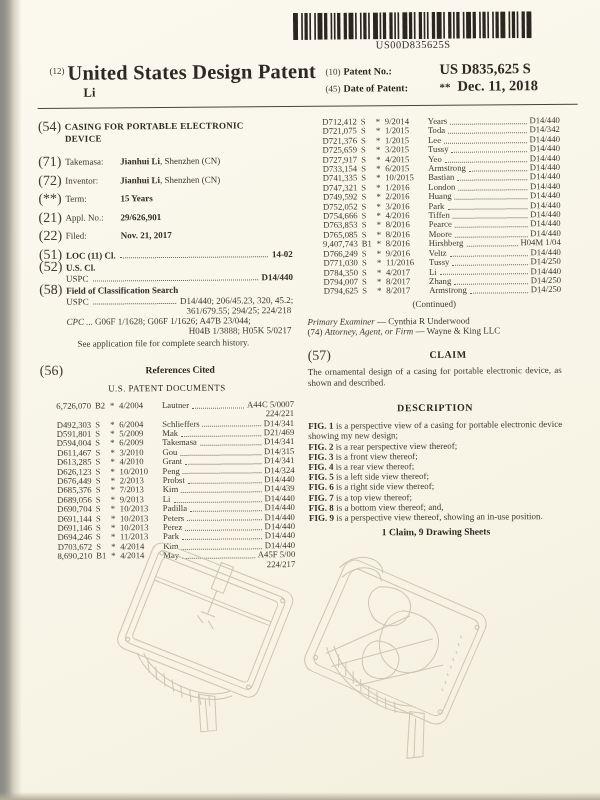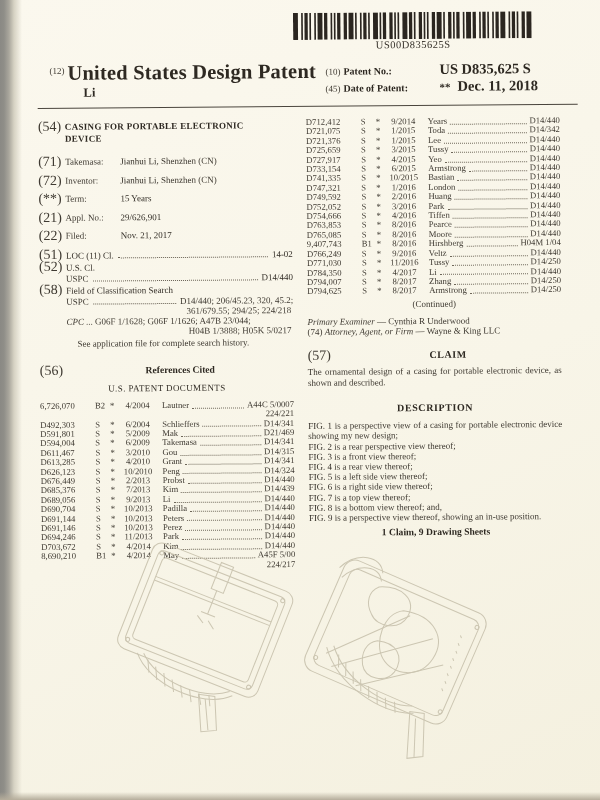--- a/index.html
+++ b/index.html
@@ -3,21 +3,21 @@
 <meta charset="utf-8">
 <style>
   html,body{margin:0;padding:0;}
   body{width:600px;height:800px;overflow:hidden;background:#e9e7df;font-family:"Liberation Serif","DejaVu Serif",serif;}
   .page{position:absolute;inset:0;background:linear-gradient(155deg,#fbf8ee 0%,#f8f5e8 55%,#f4f0df 100%);}
   .edge-left{position:absolute;left:0;top:0;bottom:0;width:22px;
     background:linear-gradient(to right,#8a8984 0px,#8f8e88 4px,#aaa79d 9px,#d6d2c3 14px,rgba(248,245,232,0) 22px);}
   .edge-bottom{position:absolute;left:0;right:0;bottom:0;height:8px;
     background:linear-gradient(to top,#b5ad9b,rgba(248,245,232,0));}
   .tilt{position:absolute;inset:0;transform:rotate(-0.45deg);transform-origin:50% 50%;color:#3f3a32;}
-  .b{font-weight:normal;color:#332e27;}
+  .b{font-weight:bold;color:#332e27;}
   .it{font-style:italic;}
 
   
   .barcode{position:absolute;left:296px;top:13px;width:240px;text-align:center;}
   .barcode svg{display:block;width:240px;height:27px;}
   .barcode-label{font-size:10.5px;letter-spacing:.5px;color:#37322b;margin-top:0px;}
 
   
   .header{position:absolute;left:52px;top:60px;width:520px;display:flex;}
   .h-left{width:268px;}
@@ -47,24 +47,24 @@
   .right-line{text-align:right;padding-right:2px;line-height:9.6px;}
   .indent{margin-left:27px;}
   .note{margin:1px 0 0 38px;}
   .sect-head{display:flex;margin-top:17px;}
   .sect-head .center{flex:1;text-align:center;font-weight:bold;color:#2e2922;font-size:9.6px;}
   .subhead{text-align:center;margin-top:8px;font-size:9px;color:#332e27;letter-spacing:.4px;}
 
   
   .reftable{margin-top:8px;}
   .refrow{display:flex;align-items:baseline;font-size:8.7px;line-height:9.4px;}
-  .r-no{width:51px;text-align:left;white-space:nowrap;}
+  .r-no{width:51px;text-align:right;white-space:nowrap;}
   .r-kind{width:15px;margin-left:4px;}
   .r-star{width:9px;}
-  .r-date{width:37px;text-align:center;margin-right:6px;white-space:nowrap;}
+  .r-date{width:37px;text-align:left;margin-right:6px;white-space:nowrap;}
   .r-name{white-space:nowrap;}
   .r-dots{flex:1;border-bottom:1.1px dotted #6e6759;margin:0 3px 1.5px 3px;align-self:flex-end;min-width:8px;}
   .r-cls{white-space:nowrap;}
   .r-cls2{text-align:right;font-size:8.7px;line-height:9.4px;}
   .continued{text-align:center;margin-top:3px;}
 
   .exam{margin-top:7px;line-height:10.6px;}
   .claim-head{display:flex;margin-top:13px;}
   .claim-head .center{flex:1;text-align:center;font-weight:bold;font-size:10px;letter-spacing:.6px;color:#2e2922;}
   .para{margin-top:6px;text-align:justify;line-height:10.6px;}

